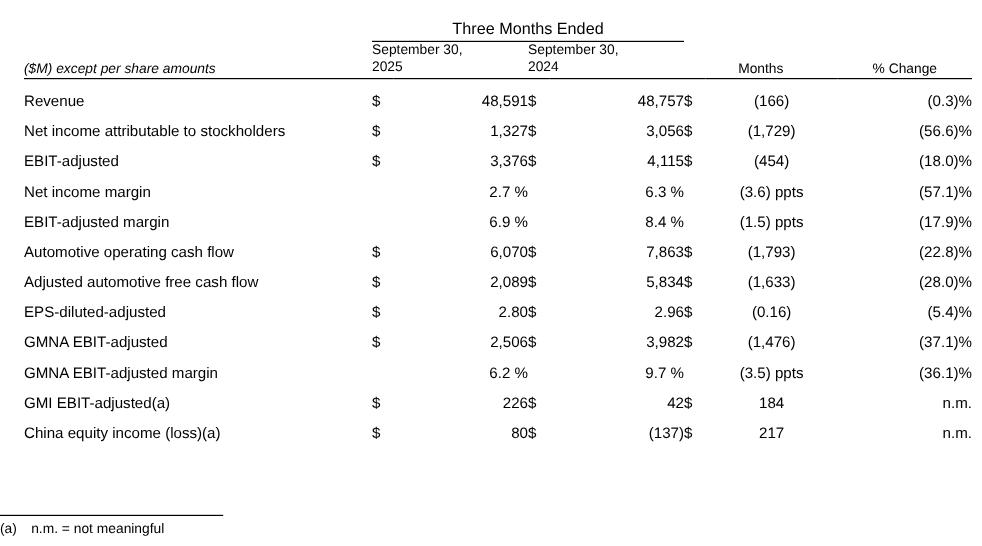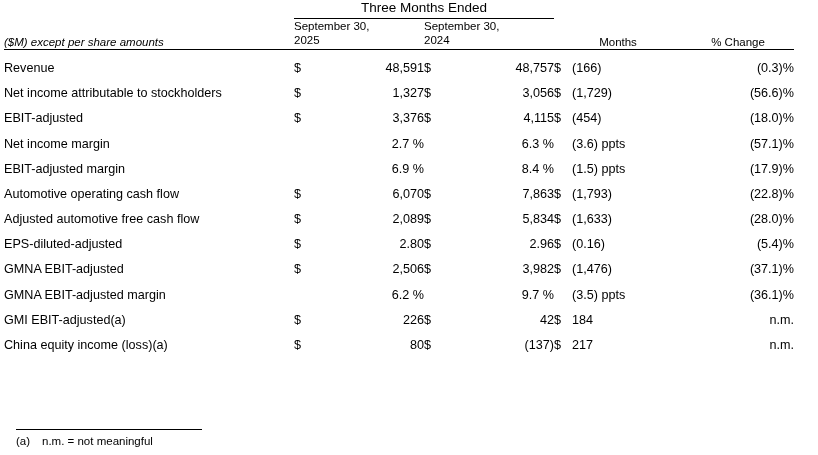--- a/index.html
+++ b/index.html
@@ -12,21 +12,21 @@
     height: 455px;
     font-family: "Liberation Sans", sans-serif;
     color: #000000;
     font-size: 12.5px;
     overflow: hidden;
   }
   .sheet {
     position: relative;
     width: 818px;
     height: 455px;
-    padding: 0;
+    padding: 16px;
     box-sizing: border-box;
   }
   table.fin {
     border-collapse: collapse;
     width: 790px;
     margin-left: 4px;
     table-layout: fixed;
   }
   table.fin td, table.fin th {
     padding: 0;
@@ -83,26 +83,26 @@
     font-size: 0;
     line-height: 0;
   }
   .row td {
     height: 25.2px;
     font-size: 12.6px;
   }
   .lbl { text-align: left; white-space: nowrap; padding-left: 2px;}
   .cur { text-align: left; padding-left: 2px; }
   .val { text-align: right; padding-right: 16px; white-space: nowrap; }
-  .val-pct { text-align: left; padding-right: 4px; white-space: nowrap; }
+  .val-pct { text-align: center; padding-right: 4px; white-space: nowrap; }
   .val-last { text-align: right; padding-right: 6px; white-space: nowrap; }
 
   .footnote-wrap {
     position: absolute;
-    left: 16px;
+    left: 0;
     bottom: 8px;
     width: 360px;
     margin-top: 48px;
   }
   .footnote-rule {
     border-top: 1.1px solid #000;
     width: 186px;
     margin-bottom: 5px;
   }
   .footnote {

